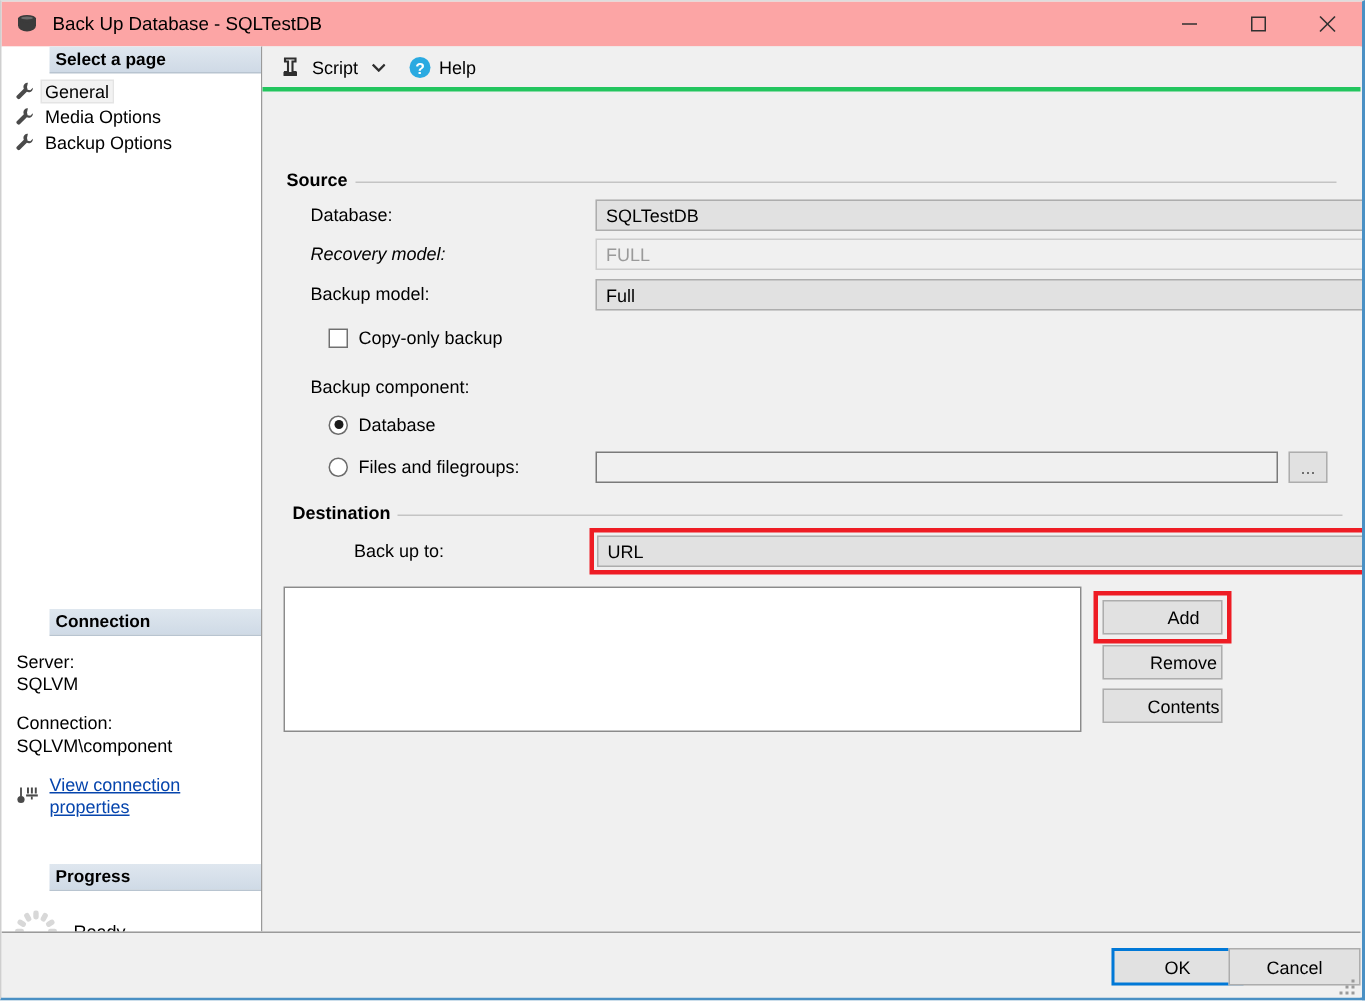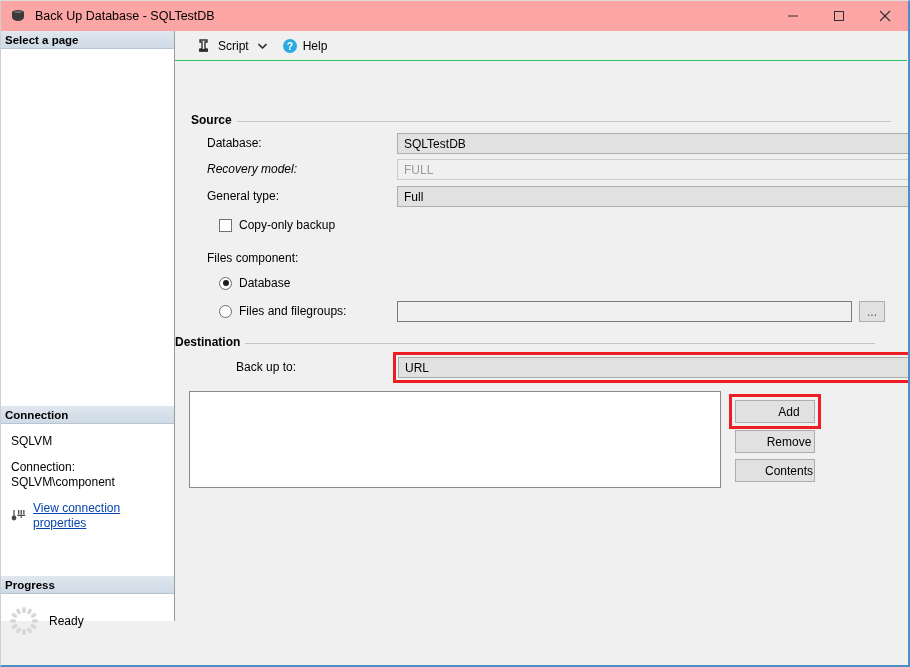--- a/index.html
+++ b/index.html
@@ -101,20 +101,21 @@
   .panel-header {
     background: linear-gradient(to bottom, #dfe7ef, #cfdae6);
     height: 18px;
     line-height: 18px;
     padding-left: 4px;
     font-weight: bold;
     font-size: 11.5px;
     color: #000000;
     border-bottom: 1px solid #b8c4d0;
     box-sizing: border-box;
+    margin-left: 32px;
   }
   .page-list {
     padding: 3px 0 0 6px;
   }
   .page-item {
     display: flex;
     align-items: center;
     height: 17px;
     padding-left: 2px;
     margin-bottom: 0px;
@@ -196,23 +197,23 @@
     left: 174px; top: 30px;
     width: 732px;
     height: 590px;
     background: #f0f0f0;
     box-sizing: border-box;
   }
   #toolbar {
     height: 30px;
     display: flex;
     align-items: center;
-    padding-left: 19px;
+    padding-left: 9px;
     background: #f0f0f0;
-    border-bottom: 1px solid #22c55e;
+    border-bottom: 3px solid #22c55e;
     box-sizing: border-box;
   }
   .tb-item {
     display: flex;
     align-items: center;
     height: 22px;
     padding: 0 3px;
     cursor: default;
   }
   .tb-icon { width: 16px; height: 16px; margin-right: 5px; flex:0 0 auto;}
@@ -445,25 +446,55 @@
         <svg width="12" height="12" viewBox="0 0 12 12">
             <line x1="1" y1="1" x2="11" y2="11" stroke="#303030" stroke-width="1.1"></line>
             <line x1="11" y1="1" x2="1" y2="11" stroke="#303030" stroke-width="1.1"></line>
           </svg>
       </div>
     </div>
   </div>
 
   <div id="left-panel">
     <div class="panel-header">Select a page</div>
+    <div class="page-list">
+
+      <div class="page-item selected">
+        <span class="wrench">
+          <svg width="14" height="14" viewBox="0 0 14 14">
+            <path d="M9.6 1.2 C8.0 1.0 6.6 2.3 6.6 3.9 c0 .5 .1 .9 .3 1.3 L2.2 9.9 c-.4 .4 -.4 1.0 0 1.4 l.6 .6 c.4 .4 1.0 .4 1.4 0 L8.9 7.2 c.4 .2 .8 .3 1.3 .3 1.6 0 2.9 -1.4 2.7 -3.0 l-1.7 1.7 -1.8 -.4 -.4 -1.8 z" fill="#4a4a4a"></path>
+          </svg>
+        </span>
+        <span class="page-item-label">General</span>
+      </div>
+
+      <div class="page-item">
+        <span class="wrench">
+          <svg width="14" height="14" viewBox="0 0 14 14">
+            <path d="M9.6 1.2 C8.0 1.0 6.6 2.3 6.6 3.9 c0 .5 .1 .9 .3 1.3 L2.2 9.9 c-.4 .4 -.4 1.0 0 1.4 l.6 .6 c.4 .4 1.0 .4 1.4 0 L8.9 7.2 c.4 .2 .8 .3 1.3 .3 1.6 0 2.9 -1.4 2.7 -3.0 l-1.7 1.7 -1.8 -.4 -.4 -1.8 z" fill="#4a4a4a"></path>
+          </svg>
+        </span>
+        <span class="page-item-label">Media Options</span>
+      </div>
+
+      <div class="page-item">
+        <span class="wrench">
+          <svg width="14" height="14" viewBox="0 0 14 14">
+            <path d="M9.6 1.2 C8.0 1.0 6.6 2.3 6.6 3.9 c0 .5 .1 .9 .3 1.3 L2.2 9.9 c-.4 .4 -.4 1.0 0 1.4 l.6 .6 c.4 .4 1.0 .4 1.4 0 L8.9 7.2 c.4 .2 .8 .3 1.3 .3 1.6 0 2.9 -1.4 2.7 -3.0 l-1.7 1.7 -1.8 -.4 -.4 -1.8 z" fill="#4a4a4a"></path>
+          </svg>
+        </span>
+        <span class="page-item-label">Backup Options</span>
+      </div>
+    </div>
 
     <div id="connection-block">
       <div class="panel-header">Connection</div>
       <div class="conn-body">
         <div class="conn-pair">
+          <div>Server:</div>
           <div>SQLVM</div>
         </div>
         <div class="conn-pair">
           <div>Connection:</div>
           <div>SQLVM\component</div>
         </div>
         <div class="conn-link-row">
           <span class="conn-icon">
             <svg width="16" height="14" viewBox="0 0 16 14">
               <circle cx="3" cy="9" r="2.4" fill="#4a4a4a"></circle>
@@ -546,46 +577,46 @@
 
       <div class="field-label" style="left:32px; top:75px;">Database:</div>
       <div class="combo" style="left:222px; top:72px; width:674px;">
         <span class="combo-text">SQLTestDB</span>
 
       </div>
 
       <div class="field-label" style="left:32px; top:101px;font-style:italic;">Recovery model:</div>
       <div class="textbox" style="left:222px; top:98px; width:674px;">FULL</div>
 
-      <div class="field-label" style="left:32px; top:128px;">General type:</div>
+      <div class="field-label" style="left:32px; top:128px;">Backup model:</div>
       <div class="combo" style="left:222px; top:125px; width:674px;">
         <span class="combo-text">Full</span>
 
       </div>
 
       <div class="cb-row" style="left:44px; top:157px;">
         <span class="cb-box"></span>
         <span class="cb-label">Copy-only backup</span>
       </div>
 
-      <div class="field-label" style="left:32px; top:190px;">Files component:</div>
+      <div class="field-label" style="left:32px; top:190px;">Backup component:</div>
 
       <div class="rb-row" style="left:44px; top:215px;">
         <span class="rb-circle checked"></span>
         <span class="rb-label">Database</span>
       </div>
 
       <div class="rb-row" style="left:44px; top:243px;">
         <span class="rb-circle"></span>
         <span class="rb-label">Files and filegroups:</span>
       </div>
       <div class="textbox enabled" style="left:222px; top:240px; width:455px;"></div>
       <div class="btn-ellipsis" style="left:684px; top:240px;">...</div>
 
-      <div class="groupbox" style="left:0; top:274px; width:700px; height:1px;">
+      <div class="groupbox" style="left:20px; top:274px; width:700px; height:1px;">
         <span class="group-legend">Destination</span>
         <span class="group-line" style="left:64px; width:636px;"></span>
       </div>
 
       <div class="field-label" style="left:32px; top:299px;margin-left:29px;">Back up to:</div>
       <div class="combo" style="left:223px; top:296px; width:673px;">
         <span class="combo-text">URL</span>
 
       </div>
       <div class="highlight" style="left:218px; top:291px; width:683px; height:31px;"></div>
@@ -594,14 +625,30 @@
 
       <div class="btn" style="left:560px; top:339px; width:80px;">Add</div>
       <div class="highlight" style="left:554px; top:333px; width:92px; height:35px;"></div>
 
       <div class="btn" style="left:560px; top:369px; width:80px;">Remove</div>
       <div class="btn" style="left:560px; top:398px; width:80px;">Contents</div>
 
     </div>
   </div>
 
+  <div id="footer">
+    <div class="footer-btn default" style="left:740px; top:10px;">OK</div>
+    <div class="footer-btn" style="left:818px; top:10px;">Cancel</div>
+    <span id="resize-grip">
+      <svg width="14" height="14" viewBox="0 0 14 14">
+        <g fill="#9a9a9a">
+          <rect x="10" y="10" width="2" height="2"></rect>
+          <rect x="6" y="10" width="2" height="2"></rect>
+          <rect x="10" y="6" width="2" height="2"></rect>
+          <rect x="2" y="10" width="2" height="2"></rect>
+          <rect x="6" y="6" width="2" height="2"></rect>
+          <rect x="10" y="2" width="2" height="2"></rect>
+        </g>
+      </svg>
+    </span>
+  </div>
 
 </div>
 
 </body></html>

